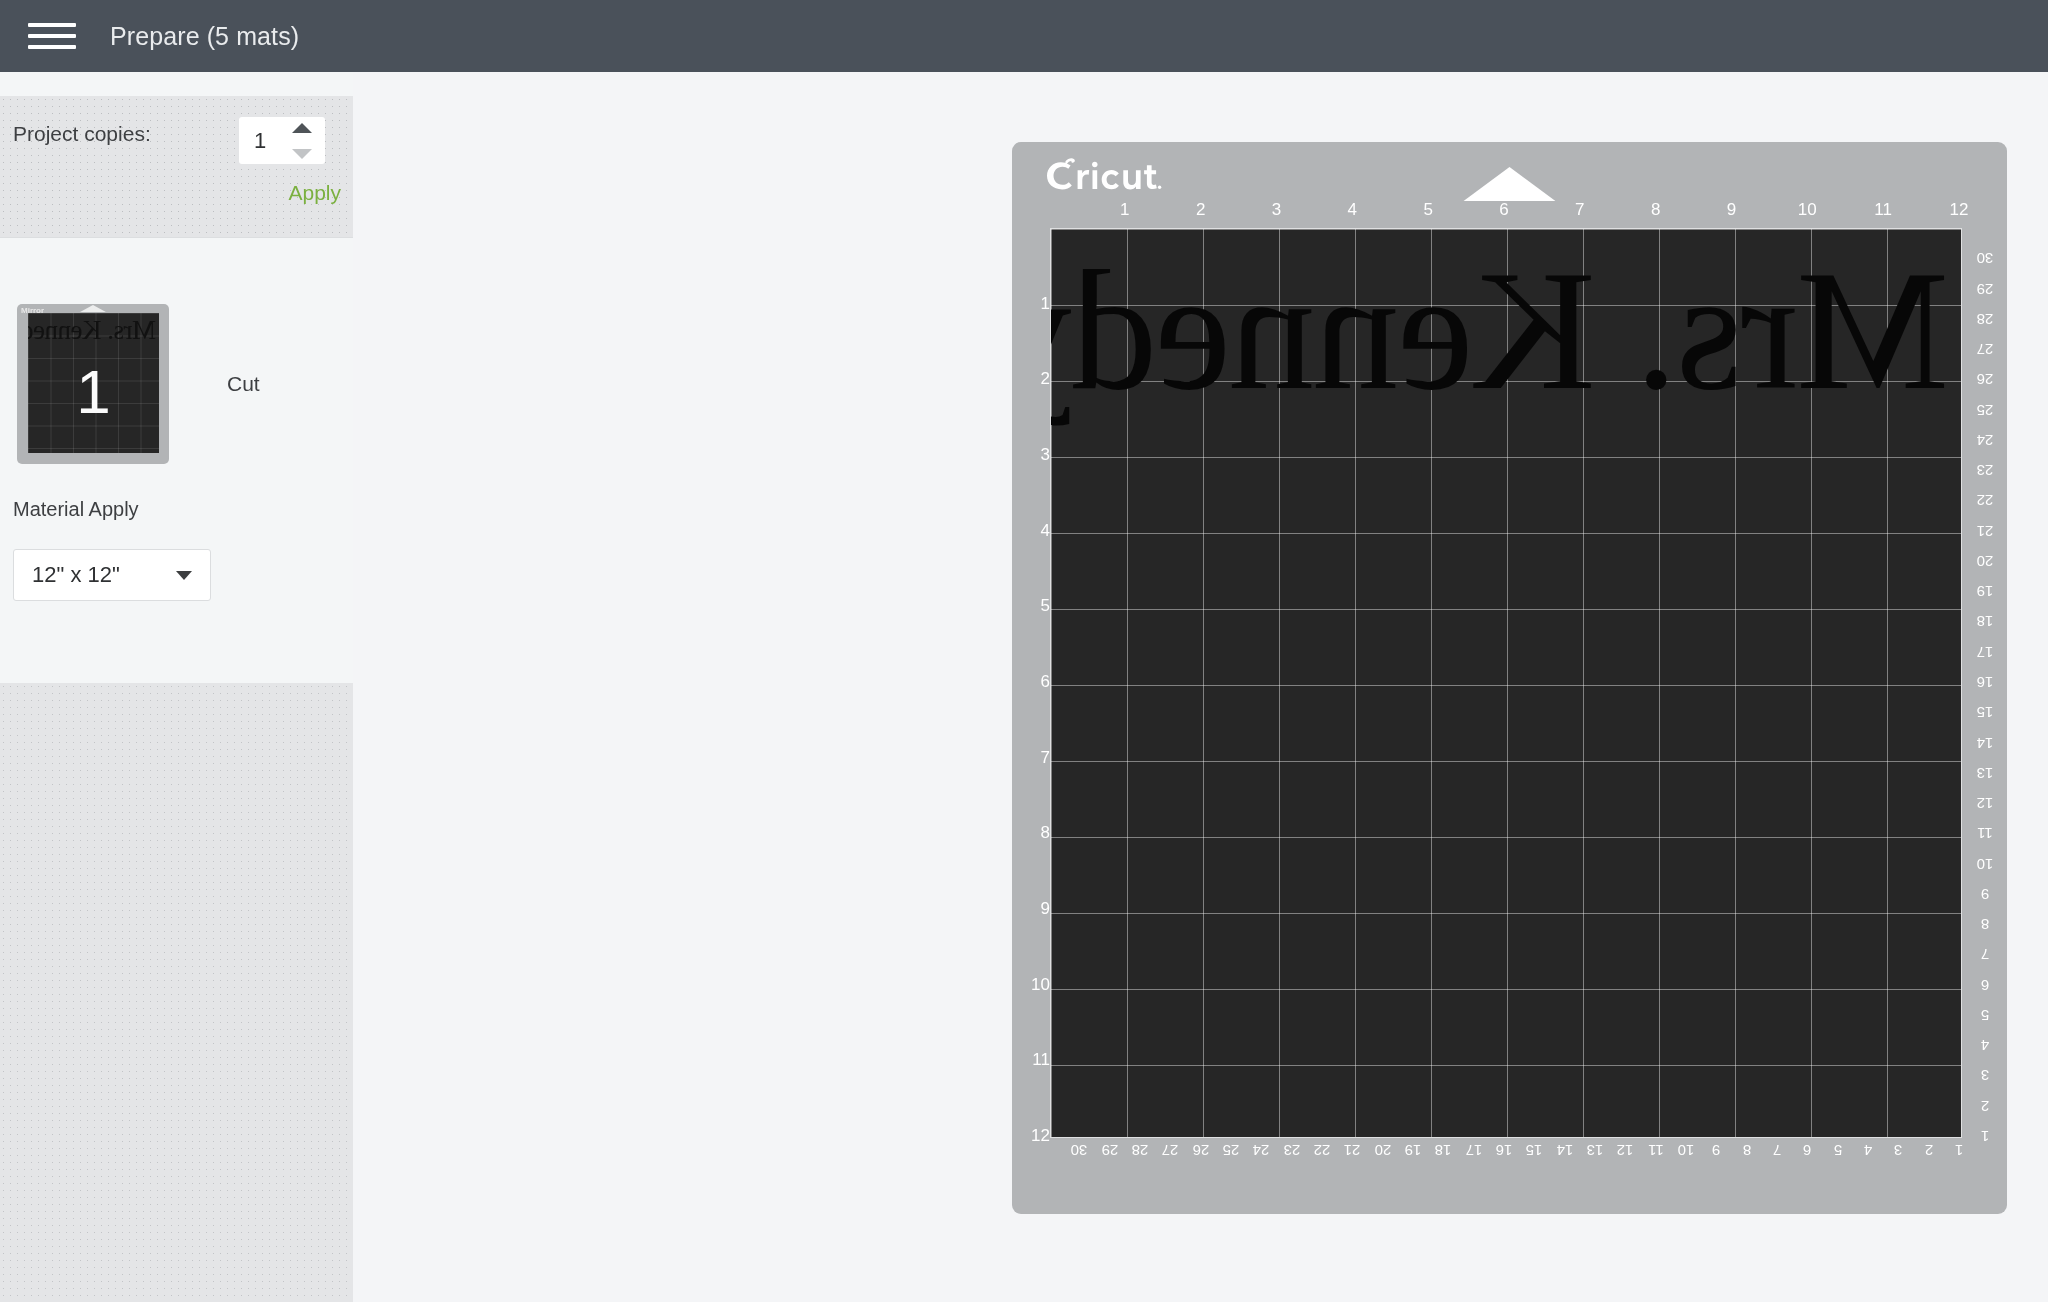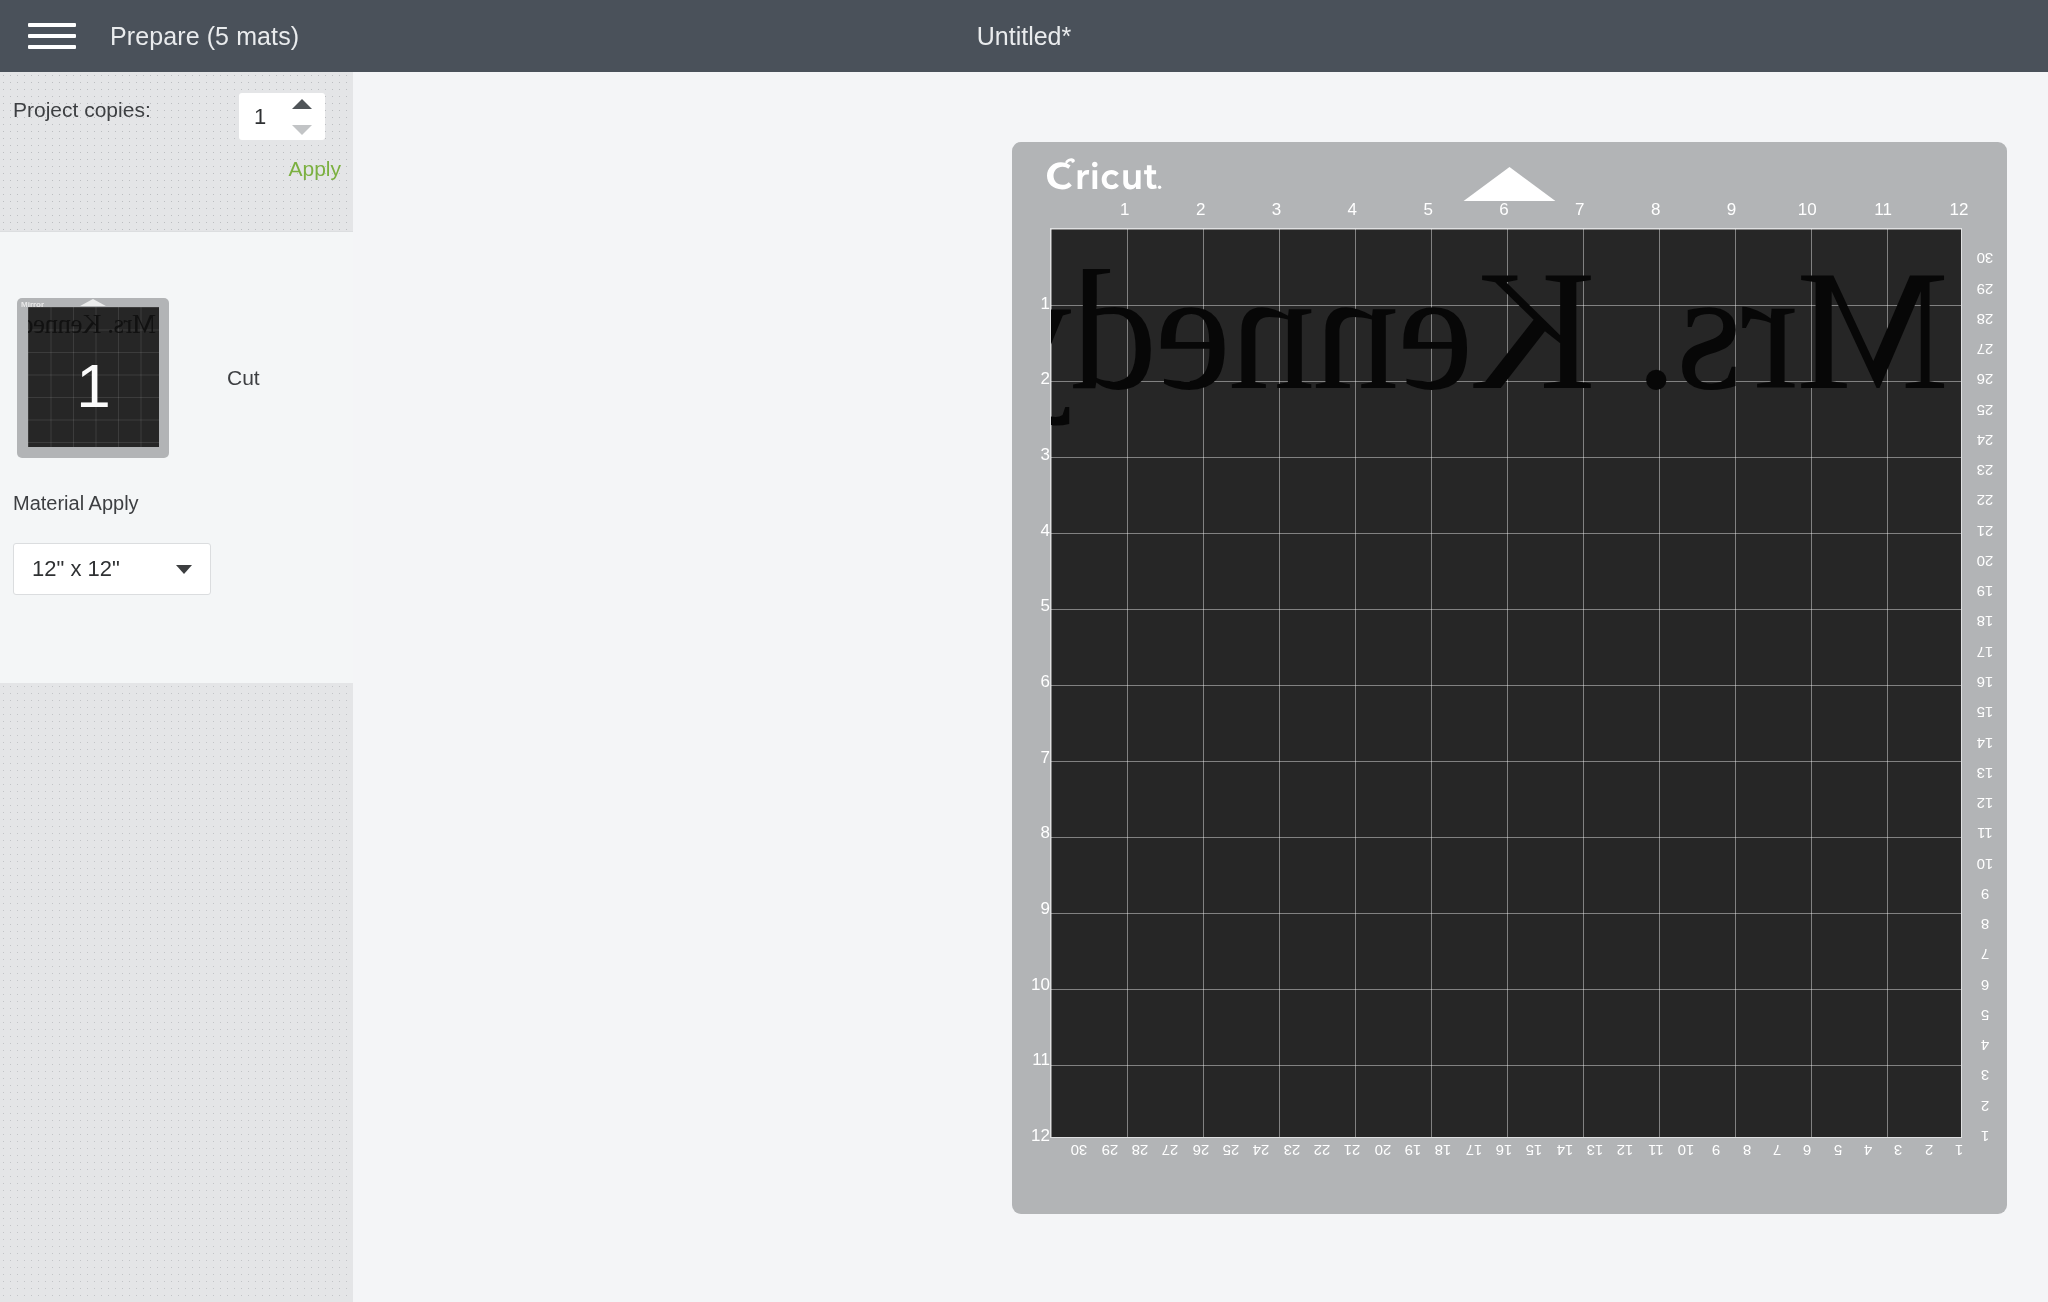--- a/index.html
+++ b/index.html
@@ -58,25 +58,26 @@
     top: 72px; left: 0;
     width: 353px;
     height: 1230px;
     background: #f4f6f7;
   }
 
   
   #copies-panel {
     position: relative;
     width: 353px;
-    height: 160px;
+    height: 142px;
     background:
       radial-gradient(circle, rgba(155,158,162,0.55) 0.9px, transparent 1px) 0 0 / 7px 7px,
       #e4e5e7;
     border-bottom: 1px solid #dcdee0;
+    margin-top: 24px;
   }
   #copies-row {
     position: absolute;
     top: 26px; left: 0; right: 0;
     display: flex;
     align-items: center;
   }
   #copies-label {
     margin-left: 13px;
     font-size: 21px;
@@ -421,21 +422,20 @@
 </head>
 <body>
 
 <div id="app-header">
   <div id="hamburger-btn">
     <span></span>
     <span></span>
     <span></span>
   </div>
   <div id="header-title">Prepare (5 mats)</div>
-  <div id="project-title">Untitled*</div>
 </div>
 
 <div id="sidebar">
 
   <div id="copies-panel">
     <div id="copies-row">
       <div id="copies-label">Project copies:</div>
       <div id="copies-stepper">
         <div id="copies-value">1</div>
         <div id="stepper-arrows">

